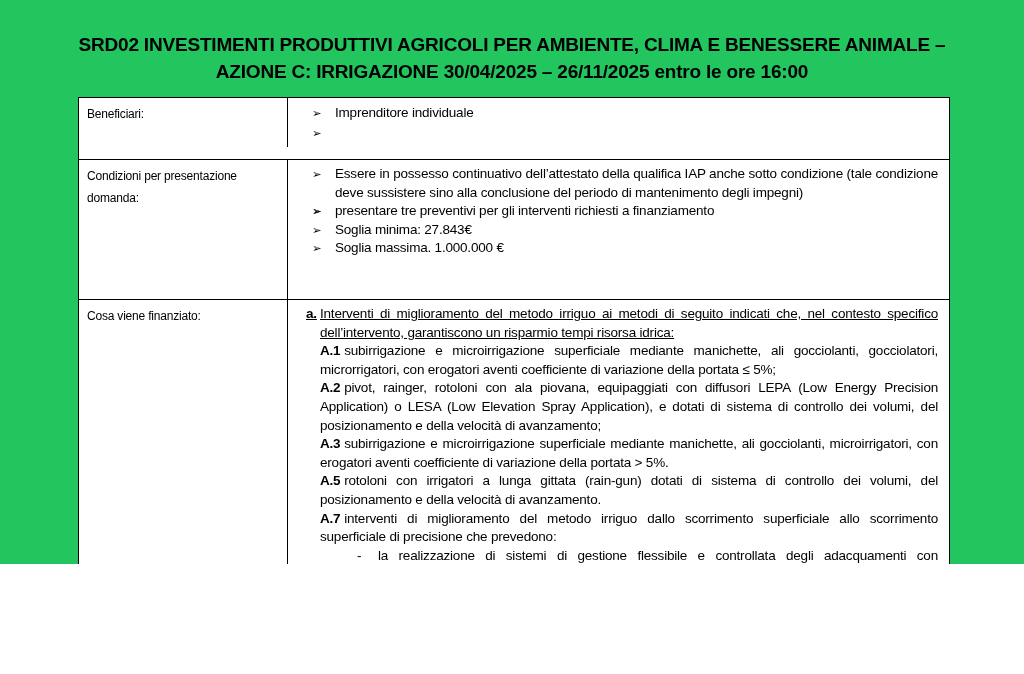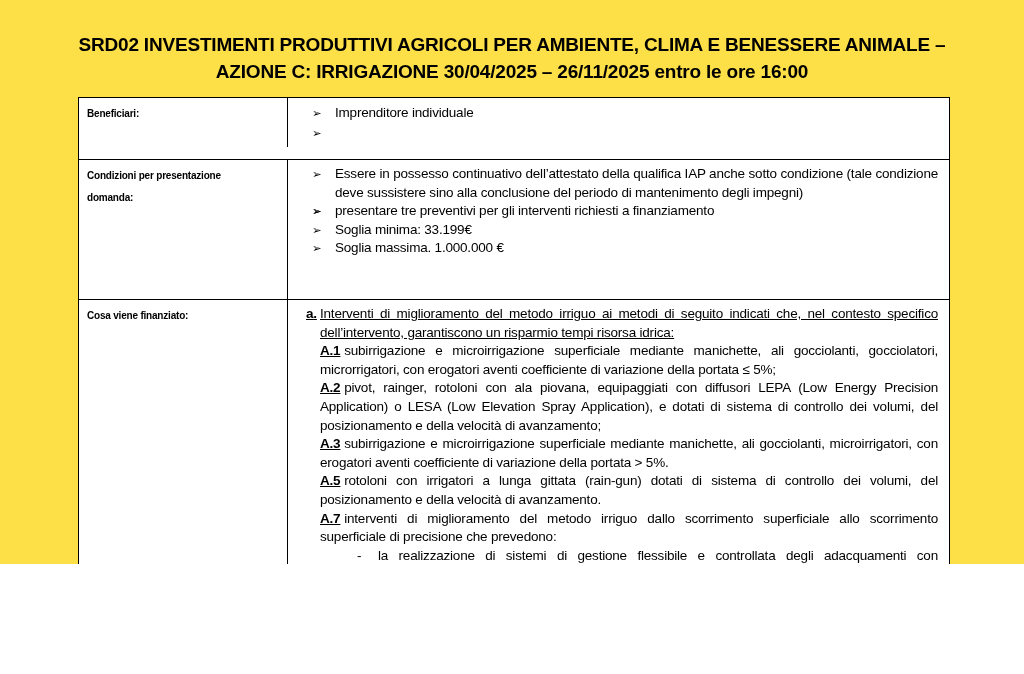--- a/index.html
+++ b/index.html
@@ -2,21 +2,21 @@
 <html lang="it"><head>
 <meta charset="utf-8">
 <style>
   * { margin: 0; padding: 0; box-sizing: border-box; }
   html, body { background: #ffffff; }
   body {
     width: 1024px; height: 674px; overflow: hidden;
     font-family: "Liberation Sans", "DejaVu Sans", sans-serif;
     color: #000;
   }
-  .page { width: 1024px; height: 564px; overflow: hidden; background: #fde047; }
+  .page { width: 1024px; height: 564px; overflow: hidden; background: #22c55e; }
 
   
   .doc-title {
     padding-top: 31px;
     text-align: center;
     font-weight: bold;
     font-size: 19px;
     line-height: 27px;
     letter-spacing: -0.2px;
     color: #000;
@@ -30,22 +30,22 @@
     border: 1.4px solid #000;
     border-bottom: none;
     background: #fff;
   }
   .t-row { display: flex; align-items: stretch; }
   .t-row + .t-row { border-top: 1.4px solid #000; }
   .label-cell {
     width: 209px; flex: 0 0 209px;
     border-right: 1.4px solid #000;
     padding: 5px 26px 5px 8px;
-    font-weight: bold;
-    font-size: 10px;
+    font-weight: normal;
+    font-size: 12px;
     line-height: 22px;
     letter-spacing: -0.2px;
   }
   .content-cell {
     flex: 1;
     padding: 5px 11px 8px 18px;
     font-size: 13.5px;
     line-height: 18.6px;
     letter-spacing: -0.2px;
   }
@@ -63,21 +63,21 @@
   }
 
   
   .a-intro { position: relative; padding-left: 14px; text-align: justify; }
   .a-marker {
     position: absolute; left: 0; top: 0;
     font-weight: bold; text-decoration: underline;
   }
   .a-intro-text { text-decoration: underline; }
   .measure { padding-left: 14px; text-align: justify; }
-  .m-code { font-weight: bold; margin-right: 0.28em; text-decoration: underline; }
+  .m-code { font-weight: bold; margin-right: 0.28em; }
   .dash-item { position: relative; padding-left: 72px; text-align: justify; }
   .d-marker { position: absolute; left: 51px; top: 0; }
 </style>
 </head>
 <body>
 
 <div class="page">
 
   <div class="doc-title">
     <div class="t-line">SRD02 INVESTIMENTI PRODUTTIVI AGRICOLI PER AMBIENTE, CLIMA E BENESSERE ANIMALE –</div>
@@ -108,21 +108,21 @@
         </div>
         <div class="bullet-item">
           <span class="b-marker">➢</span>
         </div>
         <div class="bullet-item">
           <span class="b-marker">➢</span>
           <span>presentare tre preventivi per gli interventi richiesti a finanziamento</span>
         </div>
         <div class="bullet-item">
           <span class="b-marker">➢</span>
-          <span>Soglia minima: 33.199€</span>
+          <span>Soglia minima: 27.843€</span>
         </div>
         <div class="bullet-item">
           <span class="b-marker">➢</span>
           <span>Soglia massima. 1.000.000 €</span>
         </div>
       </div>
     </div>
 
     <div class="t-row row-finanziato">
       <div class="label-cell">Cosa viene finanziato:</div>

